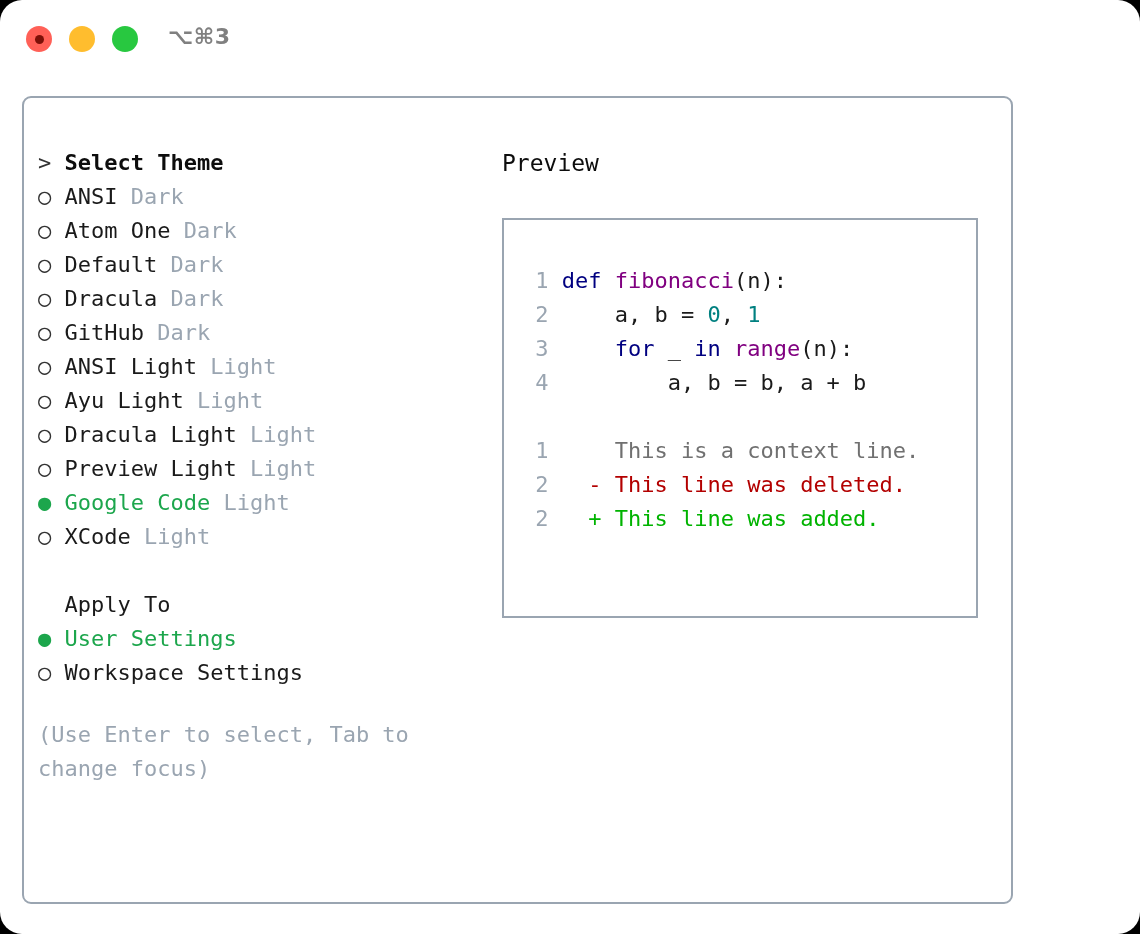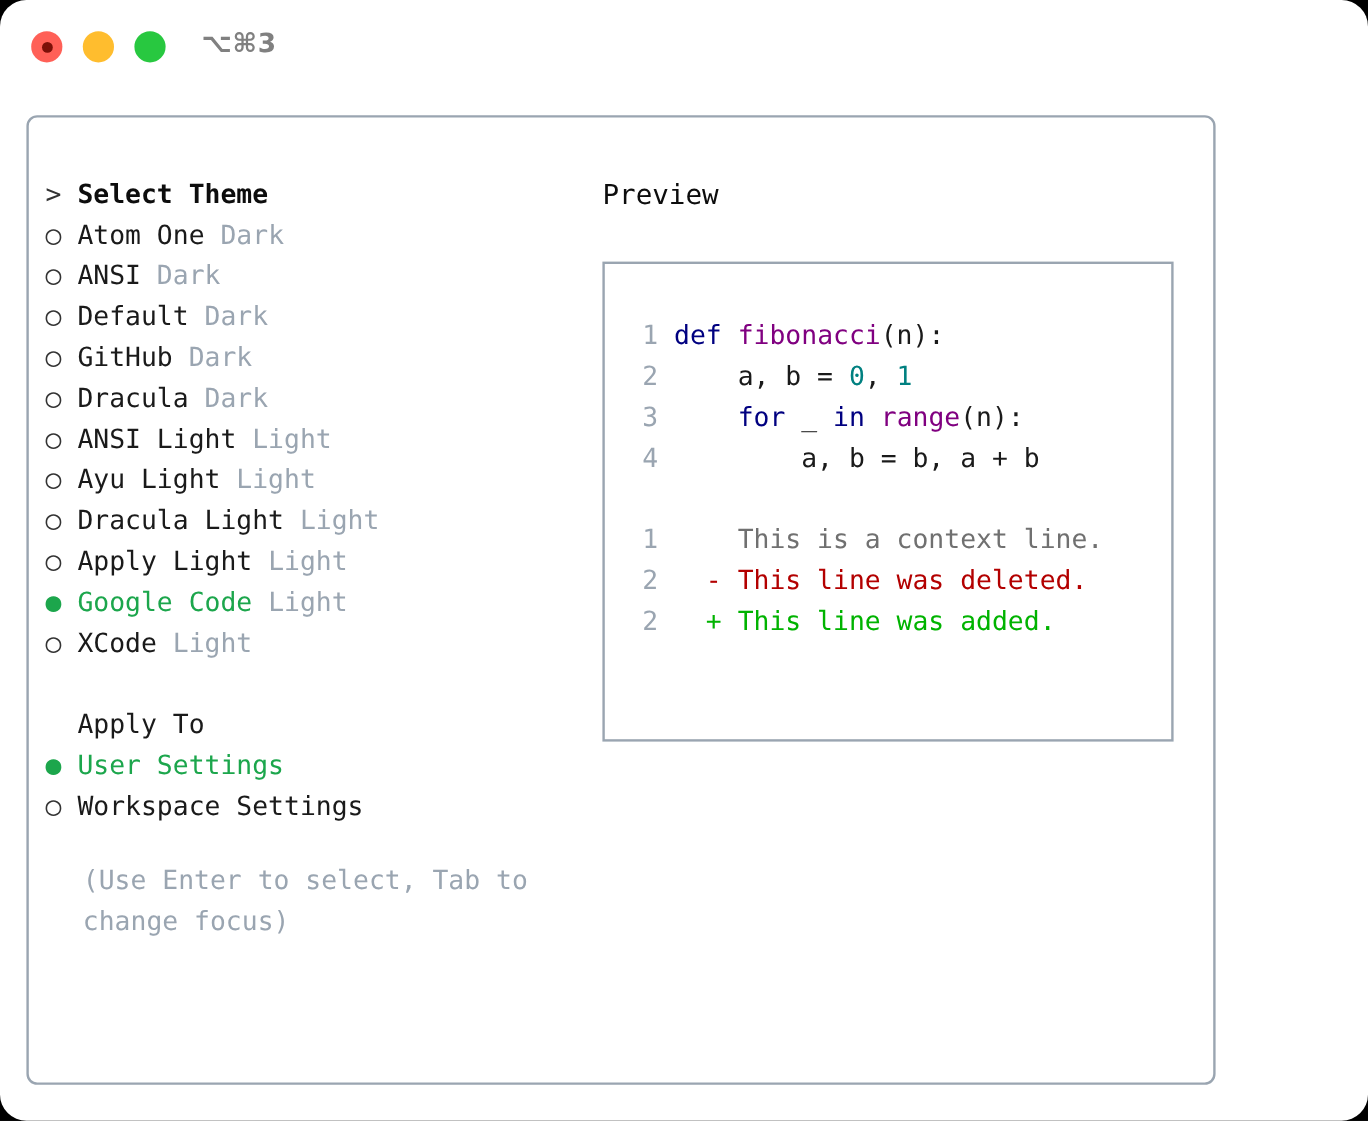--- a/index.html
+++ b/index.html
@@ -128,21 +128,20 @@
   .spacer { height: 34px; }
 
   .hint {
     margin-top: 28px;
     font-family: "DejaVu Sans Mono", "Liberation Mono", monospace;
     font-size: 22px;
     line-height: 34px;
     color: #9aa5b1;
     width: 410px;
     white-space: pre-wrap;
-    margin-left: 31px;
   }
 
   
   .right-col {
     position: absolute;
     left: 478px;
     top: 48px;
     width: 500px;
   }
 
@@ -207,29 +206,29 @@
   </div>
 
   <div class="panel">
     <div class="columns">
 
       <div class="left-col">
 
         <div class="mono-line"><span class="marker">&gt; </span><span class="section-head">Select Theme</span></div>
 
         <div id="theme-list">
+            <div class="mono-line row"><span class="marker">○ </span><span class="theme-name">ANSI </span><span class="variant">Dark</span></div>
             <div class="mono-line row"><span class="marker">○ </span><span class="theme-name">Atom One </span><span class="variant">Dark</span></div>
-            <div class="mono-line row"><span class="marker">○ </span><span class="theme-name">ANSI </span><span class="variant">Dark</span></div>
             <div class="mono-line row"><span class="marker">○ </span><span class="theme-name">Default </span><span class="variant">Dark</span></div>
+            <div class="mono-line row"><span class="marker">○ </span><span class="theme-name">Dracula </span><span class="variant">Dark</span></div>
             <div class="mono-line row"><span class="marker">○ </span><span class="theme-name">GitHub </span><span class="variant">Dark</span></div>
-            <div class="mono-line row"><span class="marker">○ </span><span class="theme-name">Dracula </span><span class="variant">Dark</span></div>
             <div class="mono-line row"><span class="marker">○ </span><span class="theme-name">ANSI Light </span><span class="variant">Light</span></div>
             <div class="mono-line row"><span class="marker">○ </span><span class="theme-name">Ayu Light </span><span class="variant">Light</span></div>
             <div class="mono-line row"><span class="marker">○ </span><span class="theme-name">Dracula Light </span><span class="variant">Light</span></div>
-            <div class="mono-line row"><span class="marker">○ </span><span class="theme-name">Apply Light </span><span class="variant">Light</span></div>
+            <div class="mono-line row"><span class="marker">○ </span><span class="theme-name">Preview Light </span><span class="variant">Light</span></div>
             <div class="mono-line row selected"><span class="marker sel">● </span><span class="theme-name">Google Code </span><span class="variant">Light</span></div>
             <div class="mono-line row"><span class="marker">○ </span><span class="theme-name">XCode </span><span class="variant">Light</span></div>
           </div>
 
         <div class="spacer"></div>
 
         <div class="mono-line"><span class="marker">  </span><span class="section-head plain">Apply To</span></div>
 
         <div id="apply-list">
             <div class="mono-line row selected"><span class="marker sel">● </span><span class="theme-name">User Settings</span></div>

